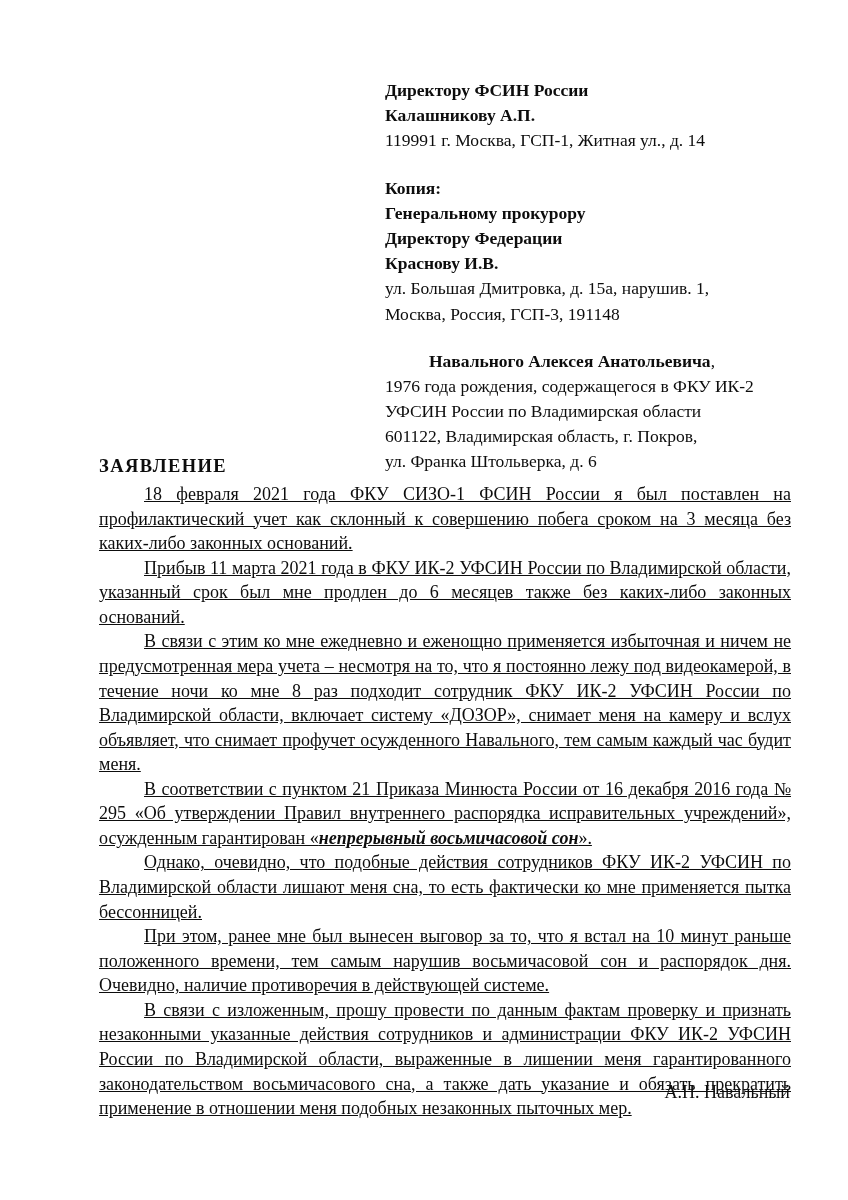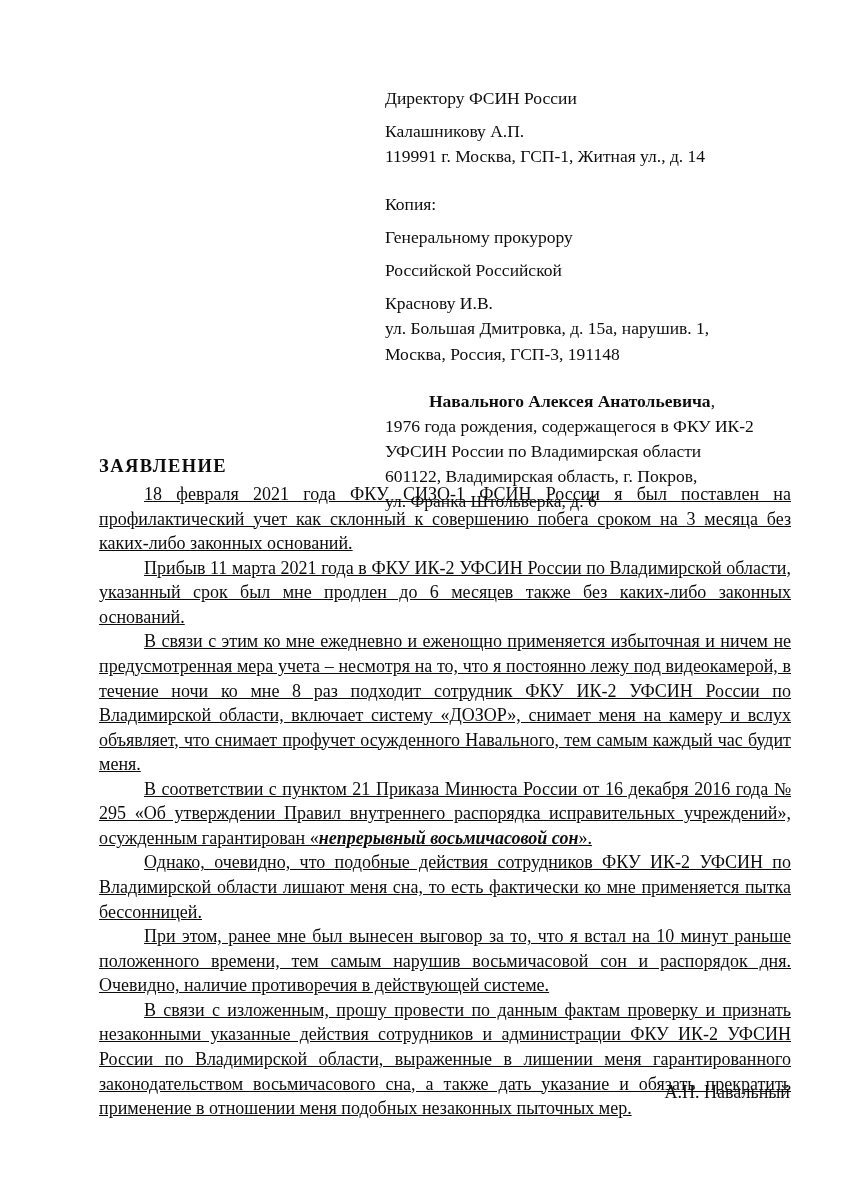--- a/index.html
+++ b/index.html
@@ -33,22 +33,21 @@
     margin-bottom: 22px;
   }
   .addr-group:last-child { margin-bottom: 0; }
 
   .line {
     font-size: 17.5px;
     line-height: 1.44;
     white-space: nowrap;
   }
   .line.bold {
-    font-weight: normal;
-    margin-top: 8px;
+    font-weight: bold;
   }
   .line.name-lead {
     font-weight: normal;
     margin-left: 44px;
   }
   .line.name-lead b { font-weight: bold; }
 
   
   .doc-title {
     position: absolute;
@@ -101,21 +100,21 @@
 
     <div class="addr-group">
       <div class="line bold">Директору ФСИН России</div>
       <div class="line bold">Калашникову А.П.</div>
       <div class="line">119991 г. Москва, ГСП-1, Житная ул., д. 14</div>
     </div>
 
     <div class="addr-group">
       <div class="line bold">Копия:</div>
       <div class="line bold">Генеральному прокурору</div>
-      <div class="line bold">Российской Российской</div>
+      <div class="line bold">Директору Федерации</div>
       <div class="line bold">Краснову И.В.</div>
       <div class="line">ул. Большая Дмитровка, д. 15а, нарушив. 1,</div>
       <div class="line">Москва, Россия, ГСП-3, 191148</div>
     </div>
 
     <div class="addr-group">
       <div class="line name-lead"><b>Навального Алексея Анатольевича</b><span>,</span></div>
       <div class="line">1976 года рождения, содержащегося в ФКУ ИК-2</div>
       <div class="line">УФСИН России по Владимирская области</div>
       <div class="line">601122, Владимирская область, г. Покров,</div>

